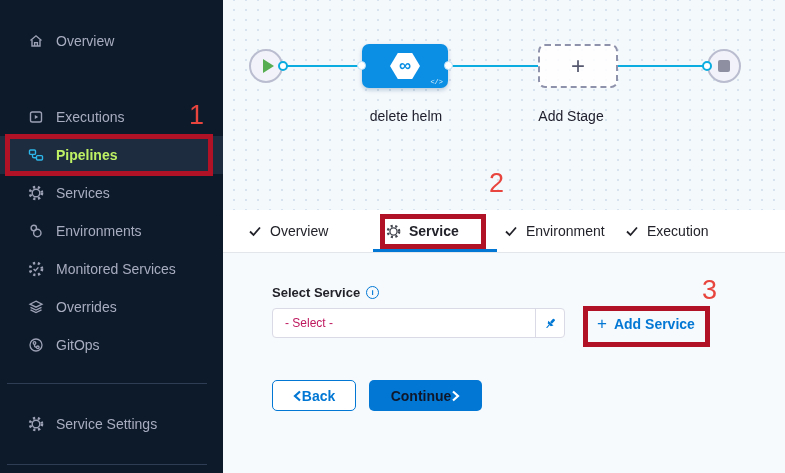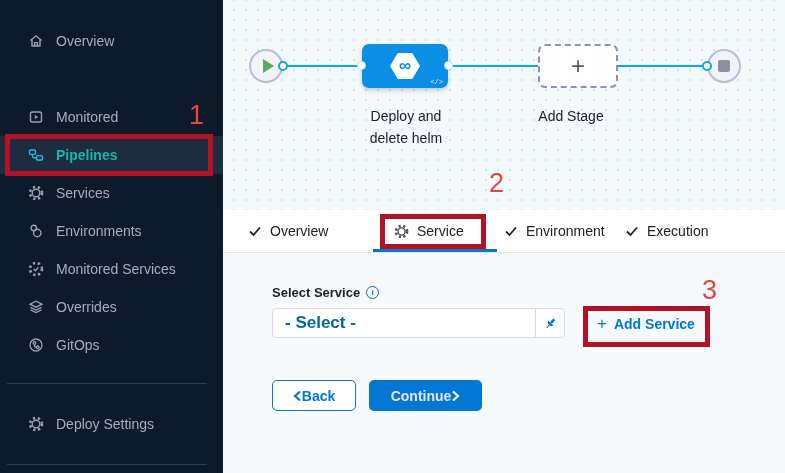--- a/index.html
+++ b/index.html
@@ -4,21 +4,21 @@
 <style>
   * { margin:0; padding:0; box-sizing:border-box; }
   body { font-family:"Liberation Sans", sans-serif; background:#fff; }
   #app { position:relative; width:785px; height:473px; overflow:hidden; background:#f7fafc;padding-left:32px; }
 
   
   .sidebar { position:absolute; left:0; top:0; width:223px; height:473px; background:#0c1a2a; }
   .side-item { position:absolute; left:0; width:223px; height:38px; display:flex; align-items:center;
                padding-left:28px; gap:12px; color:#a9adc0; font-size:14px; cursor:pointer; }
   .side-item svg { flex:0 0 16px; }
-  .side-item.active { background:#1d2c3f; color:#14b8a6; font-weight:700; }
+  .side-item.active { background:#1d2c3f; color:#bef264; font-weight:700; }
   .side-divider { position:absolute; left:7px; width:200px; height:1px; background:#2e3d53; }
 
   
   .ann-box { position:absolute; border:5px solid #b11226; z-index:30; pointer-events:none; }
   .ann-num { position:absolute; color:#e8453f; font-size:27px; line-height:1; z-index:31; }
 
   
   .canvas { position:absolute; left:223px; top:0; width:562px; height:210px; background:#f4f9fc;
             background-image:radial-gradient(#d7e3ee 1.1px, transparent 1.2px);
             background-size:12px 10px; background-position:5px 5px; }
@@ -44,43 +44,43 @@
                border:2px dashed #8f92ab; background:rgba(255,255,255,.85); display:flex;
                align-items:center; justify-content:center; color:#55586e; font-size:24px;
                font-weight:300; cursor:pointer; }
   .stage-label { position:absolute; text-align:center; font-size:14px; color:#1d1d2b; line-height:22px; }
 
   
   .tabbar { position:absolute; left:223px; top:210px; width:562px; height:43px; background:#fff;
             border-bottom:1px solid #e3e6eb; }
   .tab { position:absolute; top:0; height:42px; display:flex; align-items:center; gap:8px;
          font-size:14px; color:#22222a; cursor:pointer; }
-  .tab.active { font-weight:400;margin-left:8px; }
+  .tab.active { font-weight:700; }
   .tab-underline { position:absolute; left:150px; top:39px; width:124px; height:3px; background:#0277d4; }
 
   
   .content { position:absolute; left:223px; top:253px; width:670px; height:220px; background:#f7fafc; }
   .field-label { position:absolute; left:49px; top:32px; display:flex; align-items:center; gap:6px;
                  font-size:13px; font-weight:700; color:#22222a; }
   .info-icon { width:13px; height:13px; border-radius:50%; border:1.2px solid #0278d5; color:#0278d5;
                font-size:8px; font-weight:700; display:flex; align-items:center; justify-content:center;
                font-style:normal; cursor:pointer; }
   .select-wrap { position:absolute; left:49px; top:55px; width:293px; height:30px; background:#fff;
                  border:1px solid #d9dae6; border-radius:4px; display:flex; align-items:stretch; cursor:pointer; }
-  .select-value { flex:1; display:flex; align-items:center; padding-left:12px; font-size:17px; color:#0369a1;font-weight:bold; }
+  .select-value { flex:1; display:flex; align-items:center; padding-left:12px; font-size:12px; color:#be185d; }
   .pin-btn { width:29px; border-left:1px solid #d9dae6; display:flex; align-items:center;
              justify-content:center; cursor:pointer; }
   .add-service { position:absolute; left:374px; top:62px; display:flex; align-items:center; gap:7px;
                  color:#0277d4; font-size:14px; font-weight:700; cursor:pointer; }
   .add-service .plus { font-size:17px; font-weight:400; line-height:1; }
   .btn { position:absolute; top:127px; height:31px; border-radius:5px; display:flex; align-items:center;
          justify-content:center; font-size:14px; font-weight:700; cursor:pointer;
          font-family:"Liberation Sans", sans-serif; }
   .btn-back { left:49px; width:84px; background:#fff; border:1px solid #0277d4; color:#0277d4; }
-  .btn-continue { left:146px; width:113px; background:#0277d4; border:none; color:#e5e5e5; }
+  .btn-continue { left:146px; width:113px; background:#0277d4; border:none; color:#0f172a; }
 </style>
 </head>
 <body>
 
 <div id="app">
 
   <nav class="sidebar">
 
     <div class="side-item" style="top:22px">
       <svg width="16" height="16" viewBox="0 0 16 16" fill="none" stroke="#9da1b5" stroke-width="1.4">
@@ -90,21 +90,21 @@
         </svg>
       <span>Overview</span>
     </div>
 
 
     <div class="side-item" style="top:98px">
       <svg width="16" height="16" viewBox="0 0 16 16" fill="none" stroke="#9da1b5" stroke-width="1.4">
           <rect x="2.5" y="3" width="11" height="10" rx="1.8"></rect>
           <path d="M6.8 6 L10.2 8 L6.8 10 Z" fill="#9da1b5" stroke="none"></path>
         </svg>
-      <span>Monitored</span>
+      <span>Executions</span>
     </div>
 
     <div class="side-item active" style="top:136px">
       <svg width="16" height="16" viewBox="0 0 16 16" fill="none" stroke="#2cb6e9" stroke-width="1.4">
           <rect x="1.5" y="3" width="6" height="4.4" rx="1"></rect>
           <rect x="8.5" y="8.6" width="6" height="4.4" rx="1"></rect>
           <path d="M4.5 7.4 V9.2 A1.6 1.6 0 0 0 6.1 10.8 H8.5"></path>
         </svg>
       <span>Pipelines</span>
     </div>
@@ -152,21 +152,21 @@
       <span>GitOps</span>
     </div>
 
     <div class="side-divider" style="top:383px"></div>
 
     <div class="side-item" style="top:405px">
       <svg width="16" height="16" viewBox="0 0 16 16" fill="none">
           <circle cx="8" cy="8" r="6" stroke="#9da1b5" stroke-width="2.6" stroke-dasharray="2.2 2.7"></circle>
           <circle cx="8" cy="8" r="3.8" stroke="#9da1b5" stroke-width="1.4"></circle>
         </svg>
-      <span>Deploy Settings</span>
+      <span>Service Settings</span>
     </div>
 
     <div class="side-divider" style="top:464px"></div>
   </nav>
 
   <div class="ann-num" style="left:189px; top:102px">1</div>
   <div class="ann-box" style="left:5px; top:134px; width:208px; height:42px"></div>
 
   <section class="canvas">
     <div class="pipe-line" style="left:60px; width:80px"></div>
@@ -190,21 +190,20 @@
     <div class="add-stage">
       <span>+</span>
     </div>
 
     <div class="port" style="left:479px"></div>
     <div class="node-circle" style="left:484px">
       <div class="stop-sq"></div>
     </div>
 
     <div class="stage-label" style="left:110px; top:105px; width:146px">
-      <div>Deploy and</div>
       <div>delete helm</div>
     </div>
     <div class="stage-label" style="left:308px; top:105px; width:80px">Add Stage</div>
 
     <div class="ann-num" style="left:266px; top:170px">2</div>
   </section>
 
   <div class="tabbar">
     <div class="tab" style="left:25px">
       <svg width="14" height="14" viewBox="0 0 14 14" fill="none" stroke="#22222a" stroke-width="1.8">

